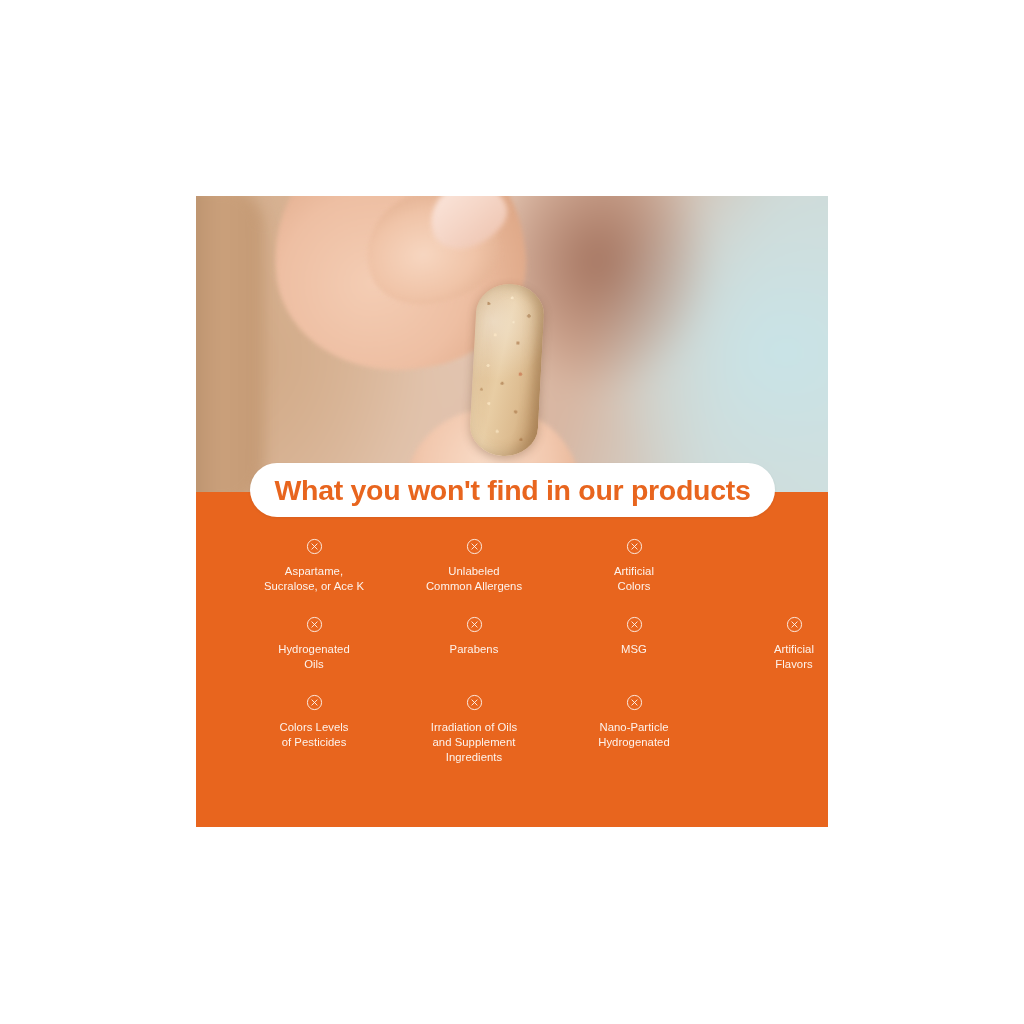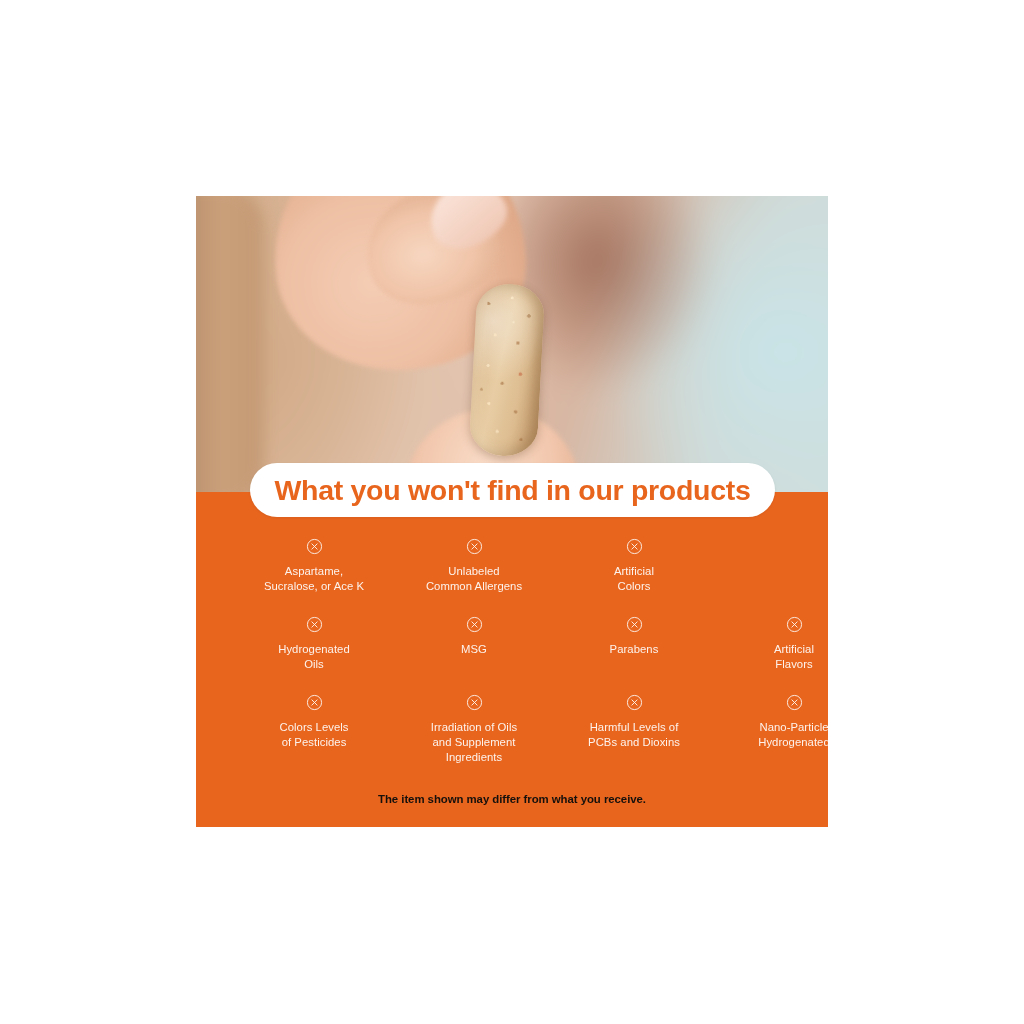--- a/index.html
+++ b/index.html
@@ -325,29 +325,29 @@
           </svg>
           <div class="cell-label">Hydrogenated
 Oils</div>
         </div>
         <div class="cell">
           <svg class="xmark" viewBox="0 0 24 24">
             <circle cx="12" cy="12" r="10" fill="none" stroke="#fdf3ec" stroke-width="1.3"></circle>
             <line x1="8.3" y1="8.3" x2="15.7" y2="15.7" stroke="#fdf3ec" stroke-width="1.3" stroke-linecap="round"></line>
             <line x1="15.7" y1="8.3" x2="8.3" y2="15.7" stroke="#fdf3ec" stroke-width="1.3" stroke-linecap="round"></line>
           </svg>
+          <div class="cell-label">Parabens</div>
+        </div>
+        <div class="cell">
+          <svg class="xmark" viewBox="0 0 24 24">
+            <circle cx="12" cy="12" r="10" fill="none" stroke="#fdf3ec" stroke-width="1.3"></circle>
+            <line x1="8.3" y1="8.3" x2="15.7" y2="15.7" stroke="#fdf3ec" stroke-width="1.3" stroke-linecap="round"></line>
+            <line x1="15.7" y1="8.3" x2="8.3" y2="15.7" stroke="#fdf3ec" stroke-width="1.3" stroke-linecap="round"></line>
+          </svg>
           <div class="cell-label">MSG</div>
-        </div>
-        <div class="cell">
-          <svg class="xmark" viewBox="0 0 24 24">
-            <circle cx="12" cy="12" r="10" fill="none" stroke="#fdf3ec" stroke-width="1.3"></circle>
-            <line x1="8.3" y1="8.3" x2="15.7" y2="15.7" stroke="#fdf3ec" stroke-width="1.3" stroke-linecap="round"></line>
-            <line x1="15.7" y1="8.3" x2="8.3" y2="15.7" stroke="#fdf3ec" stroke-width="1.3" stroke-linecap="round"></line>
-          </svg>
-          <div class="cell-label">Parabens</div>
         </div>
         <div class="cell">
           <svg class="xmark" viewBox="0 0 24 24">
             <circle cx="12" cy="12" r="10" fill="none" stroke="#fdf3ec" stroke-width="1.3"></circle>
             <line x1="8.3" y1="8.3" x2="15.7" y2="15.7" stroke="#fdf3ec" stroke-width="1.3" stroke-linecap="round"></line>
             <line x1="15.7" y1="8.3" x2="8.3" y2="15.7" stroke="#fdf3ec" stroke-width="1.3" stroke-linecap="round"></line>
           </svg>
           <div class="cell-label">Artificial
 Flavors</div>
         </div>
@@ -374,32 +374,22 @@
           <div class="cell-label">Irradiation of Oils
 and Supplement
 Ingredients</div>
         </div>
         <div class="cell">
           <svg class="xmark" viewBox="0 0 24 24">
             <circle cx="12" cy="12" r="10" fill="none" stroke="#fdf3ec" stroke-width="1.3"></circle>
             <line x1="8.3" y1="8.3" x2="15.7" y2="15.7" stroke="#fdf3ec" stroke-width="1.3" stroke-linecap="round"></line>
             <line x1="15.7" y1="8.3" x2="8.3" y2="15.7" stroke="#fdf3ec" stroke-width="1.3" stroke-linecap="round"></line>
           </svg>
-          <div class="cell-label">Harmful Levels of
-PCBs and Dioxins</div>
-        </div>
-        <div class="cell">
-          <svg class="xmark" viewBox="0 0 24 24">
-            <circle cx="12" cy="12" r="10" fill="none" stroke="#fdf3ec" stroke-width="1.3"></circle>
-            <line x1="8.3" y1="8.3" x2="15.7" y2="15.7" stroke="#fdf3ec" stroke-width="1.3" stroke-linecap="round"></line>
-            <line x1="15.7" y1="8.3" x2="8.3" y2="15.7" stroke="#fdf3ec" stroke-width="1.3" stroke-linecap="round"></line>
-          </svg>
           <div class="cell-label">Nano-Particle
 Hydrogenated</div>
         </div>
       </div>
 
     </div>
 
-    <div class="disclaimer">The item shown may differ from what you receive.</div>
 
   </div>
 </div>
 
 </body></html>

